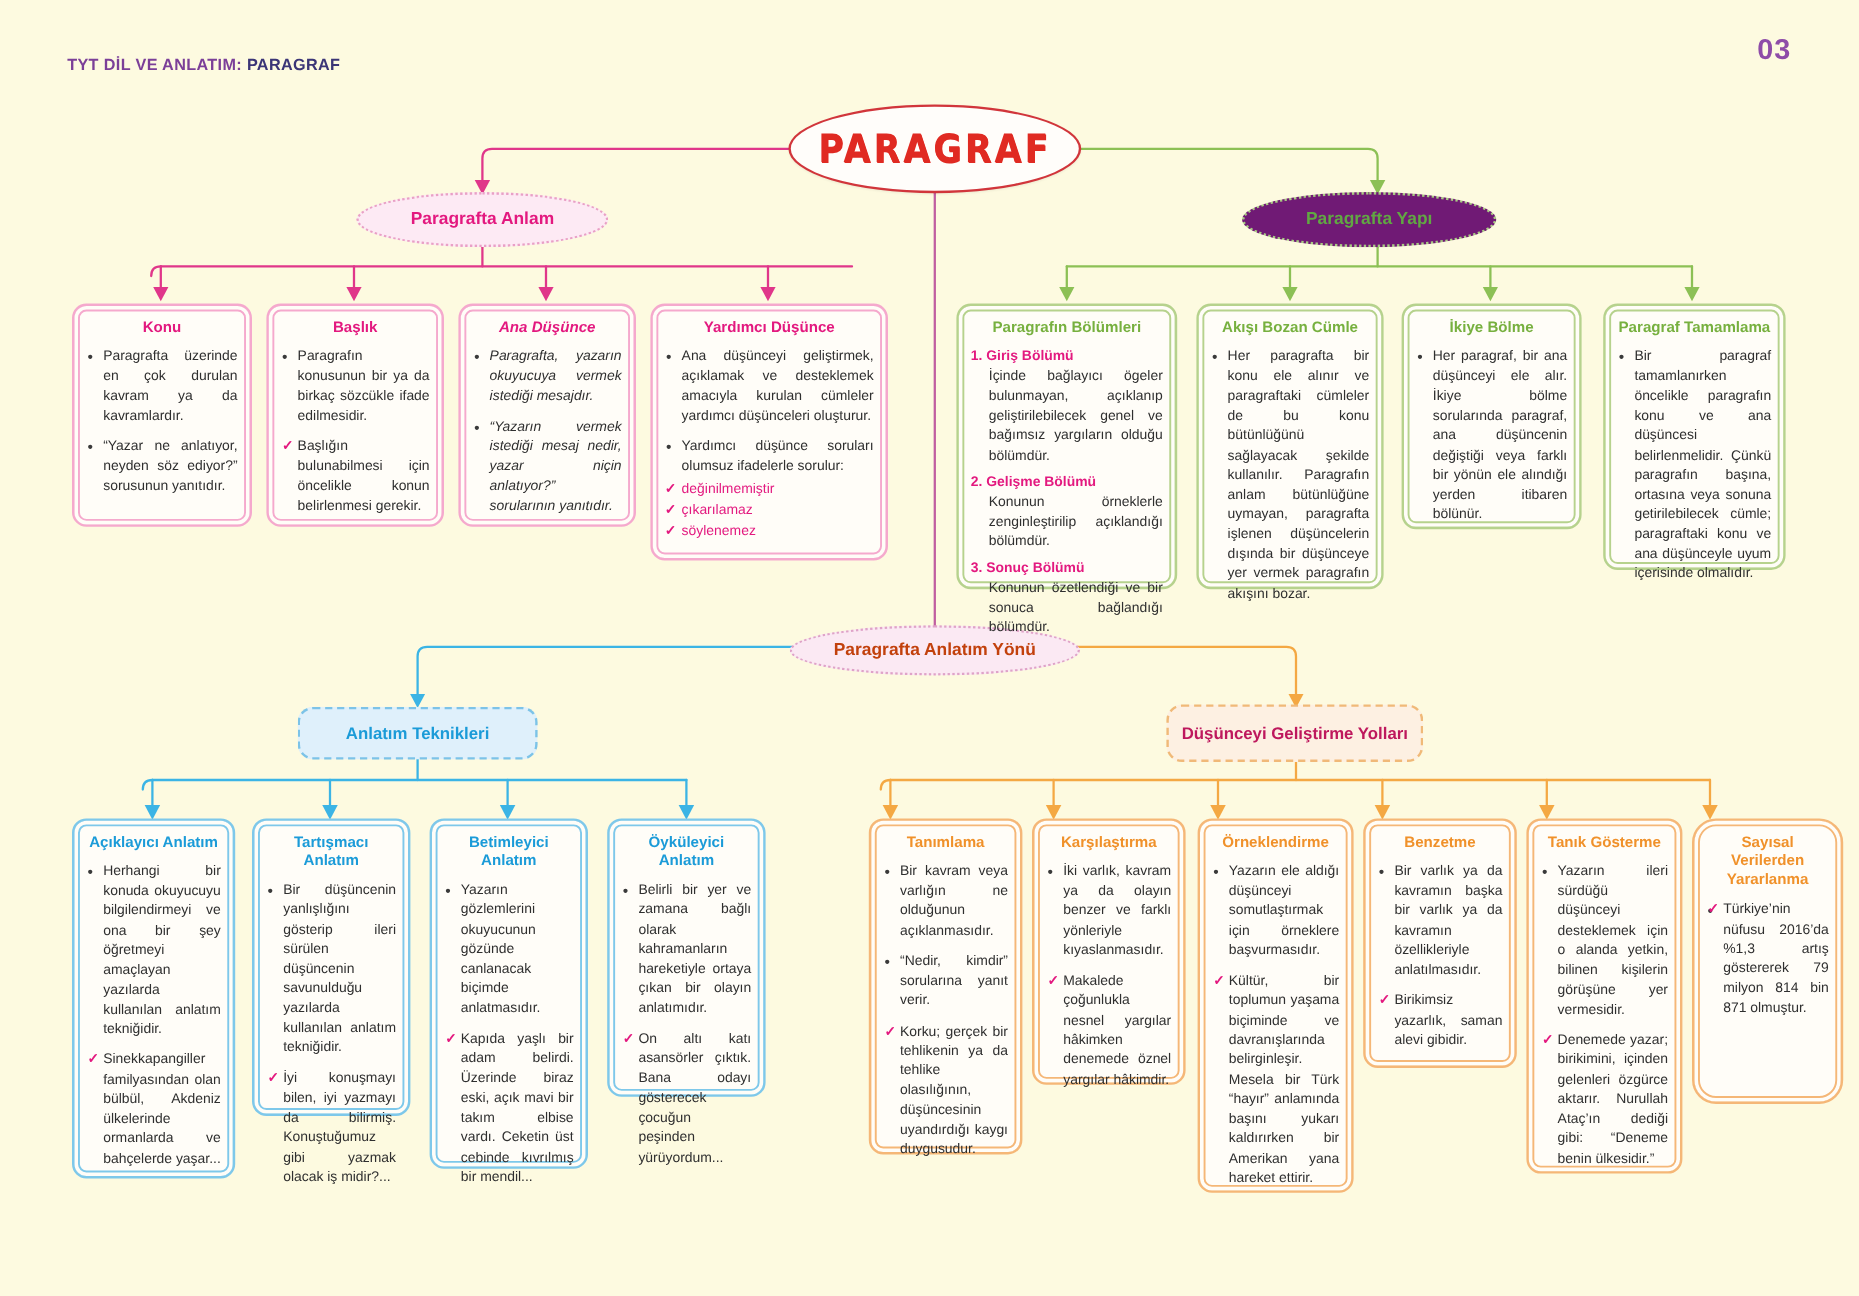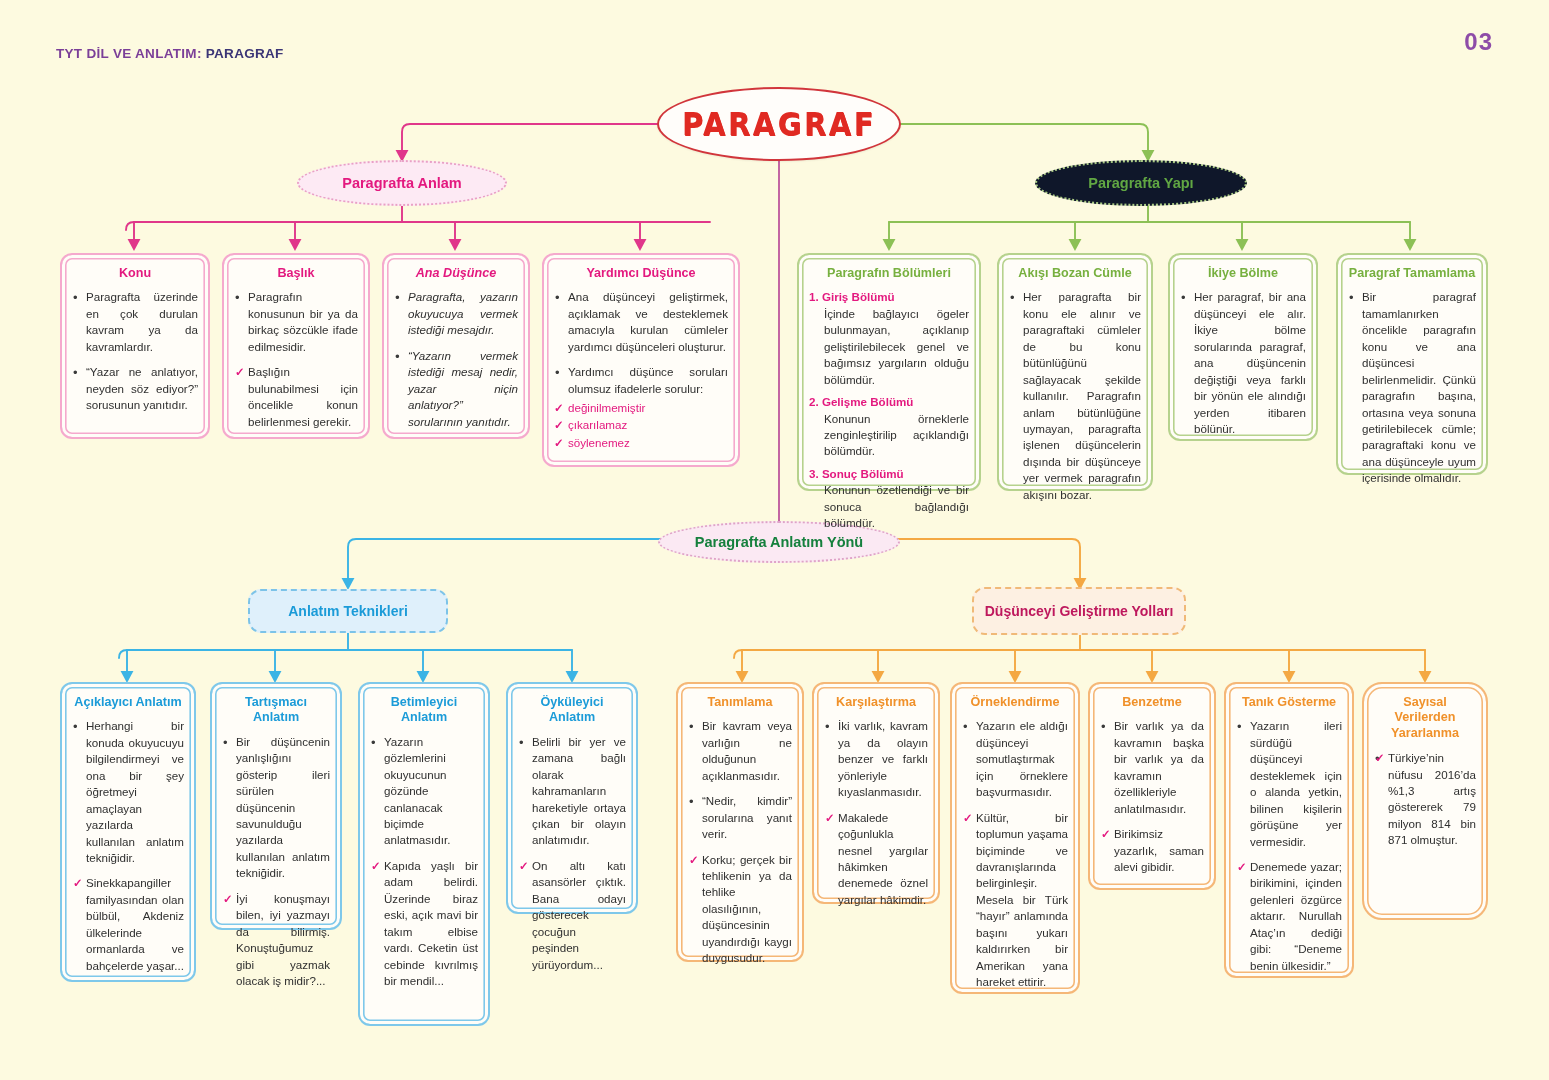--- a/index.html
+++ b/index.html
@@ -52,22 +52,22 @@
     display: flex; align-items: center; justify-content: center;
     text-align: center;
     font-weight: bold;
     border-style: dotted;
     border-width: 2.4px;
   }
   .pill.ellipse { border-radius: 50%; }
   .pill.rounded { border-radius: 13px; border-style: dashed; border-width: 2px; }
 
   .pill-pink  { background: #fdeaf4; border-color: #e9a0c6; color: #e3197f; }
-  .pill-green { background: #0f172a; border-color: #a9ca84; color: #61a743; }
-  .pill-purple{ background: #fbe9f3; border-color: #dfa3c8; color: #15803d; }
+  .pill-green { background: #701a75; border-color: #a9ca84; color: #61a743; }
+  .pill-purple{ background: #fbe9f3; border-color: #dfa3c8; color: #c2410c; }
   .pill-blue  { background: #dff0fb; border-color: #7cc3e8; color: #1b9bd8; }
   .pill-orange{ background: #fdf0e2; border-color: #f0b978; color: #be185d; }
 
   
   .card {
     position: absolute;
     border-radius: 12px;
     background: #fffdf8;
     padding: 11px 10px 12px 10px;
   }
@@ -93,21 +93,21 @@
   .bul.dot::before  { content: "\2022"; color: #3a3a3a; font-size: 13px; }
   .bul.chk::before  { content: "\2713"; color: #e3197f; font-weight: bold; font-size: 11.5px; }
   .card li.num { padding-left: 15px; margin-bottom: 6px; }
   .card li.num .nlabel { font-weight: bold; display:block; margin-left: -15px; }
   .card li.num .nbody { display:block; }
 
   
   .card-pink   { border: 2.6px solid #f5a9cd; box-shadow: inset 0 0 0 3px #fffdf8, inset 0 0 0 4.6px #f5a9cd; }
   .card-green  { border: 2.6px solid #b6d28d; box-shadow: inset 0 0 0 3px #fffdf8, inset 0 0 0 4.6px #b6d28d; }
   .card-blue   { border: 2.6px solid #7ec8ea; box-shadow: inset 0 0 0 3px #fffdf8, inset 0 0 0 4.6px #7ec8ea; }
-  .card-orange { border: 2.6px solid #f5b777; box-shadow: inset 0 0 0 3px #fffdf8, inset 0 0 0 4.6px #f5b777; }
+  .card-orange { border: 2.6px solid #f5b777; box-shadow: inset 0 0 0 3px #fffdf8, inset 0 0 0 4.6px #f5b777; margin-left: 48px; }
 
   .card-pink .ctitle   { color: #e3197f; }
   .card-green .ctitle  { color: #77b03f; }
   .card-blue .ctitle   { color: #1b9bd8; }
   .card-orange .ctitle { color: #f0912a; }
   .kw-green-num { color: #e3197f; }
   .sec-list { margin: 0; padding: 0; list-style: none; }
   .sec-list li { padding-left: 0; }
 
   .chklist { margin-top: 2px; }
@@ -297,21 +297,21 @@
   </div>
 
   <div class="card card-blue" style="left:210px; top:682px; width:132px; height:248px;">
     <div class="ctitle">Tartışmacı Anlatım</div>
     <ul>
       <li><span class="bul dot"></span><span>Bir düşüncenin yanlışlığını gösterip ileri sürülen düşüncenin savunulduğu yazılarda kullanılan anlatım tekniğidir.</span></li>
       <li><span class="bul chk"></span><span>İyi konuşmayı bilen, iyi yazmayı da bilirmiş. Konuştuğumuz gibi yazmak olacak iş midir?...</span></li>
     </ul>
   </div>
 
-  <div class="card card-blue" style="left:358px; top:682px; width:132px; height:344px;">
+  <div class="card card-blue" style="left:358px; top:682px; width:132px; height:292px;">
     <div class="ctitle">Betimleyici Anlatım</div>
     <ul>
       <li><span class="bul dot"></span><span>Yazarın gözlemlerini okuyucunun gözünde canlanacak biçimde anlatmasıdır.</span></li>
       <li><span class="bul chk"></span><span>Kapıda yaşlı bir adam belirdi. Üzerinde biraz eski, açık mavi bir takım elbise vardı. Ceketin üst cebinde kıvrılmış bir mendil...</span></li>
     </ul>
   </div>
 
   <div class="card card-blue" style="left:506px; top:682px; width:132px; height:232px;">
     <div class="ctitle">Öyküleyici Anlatım</div>
     <ul>

